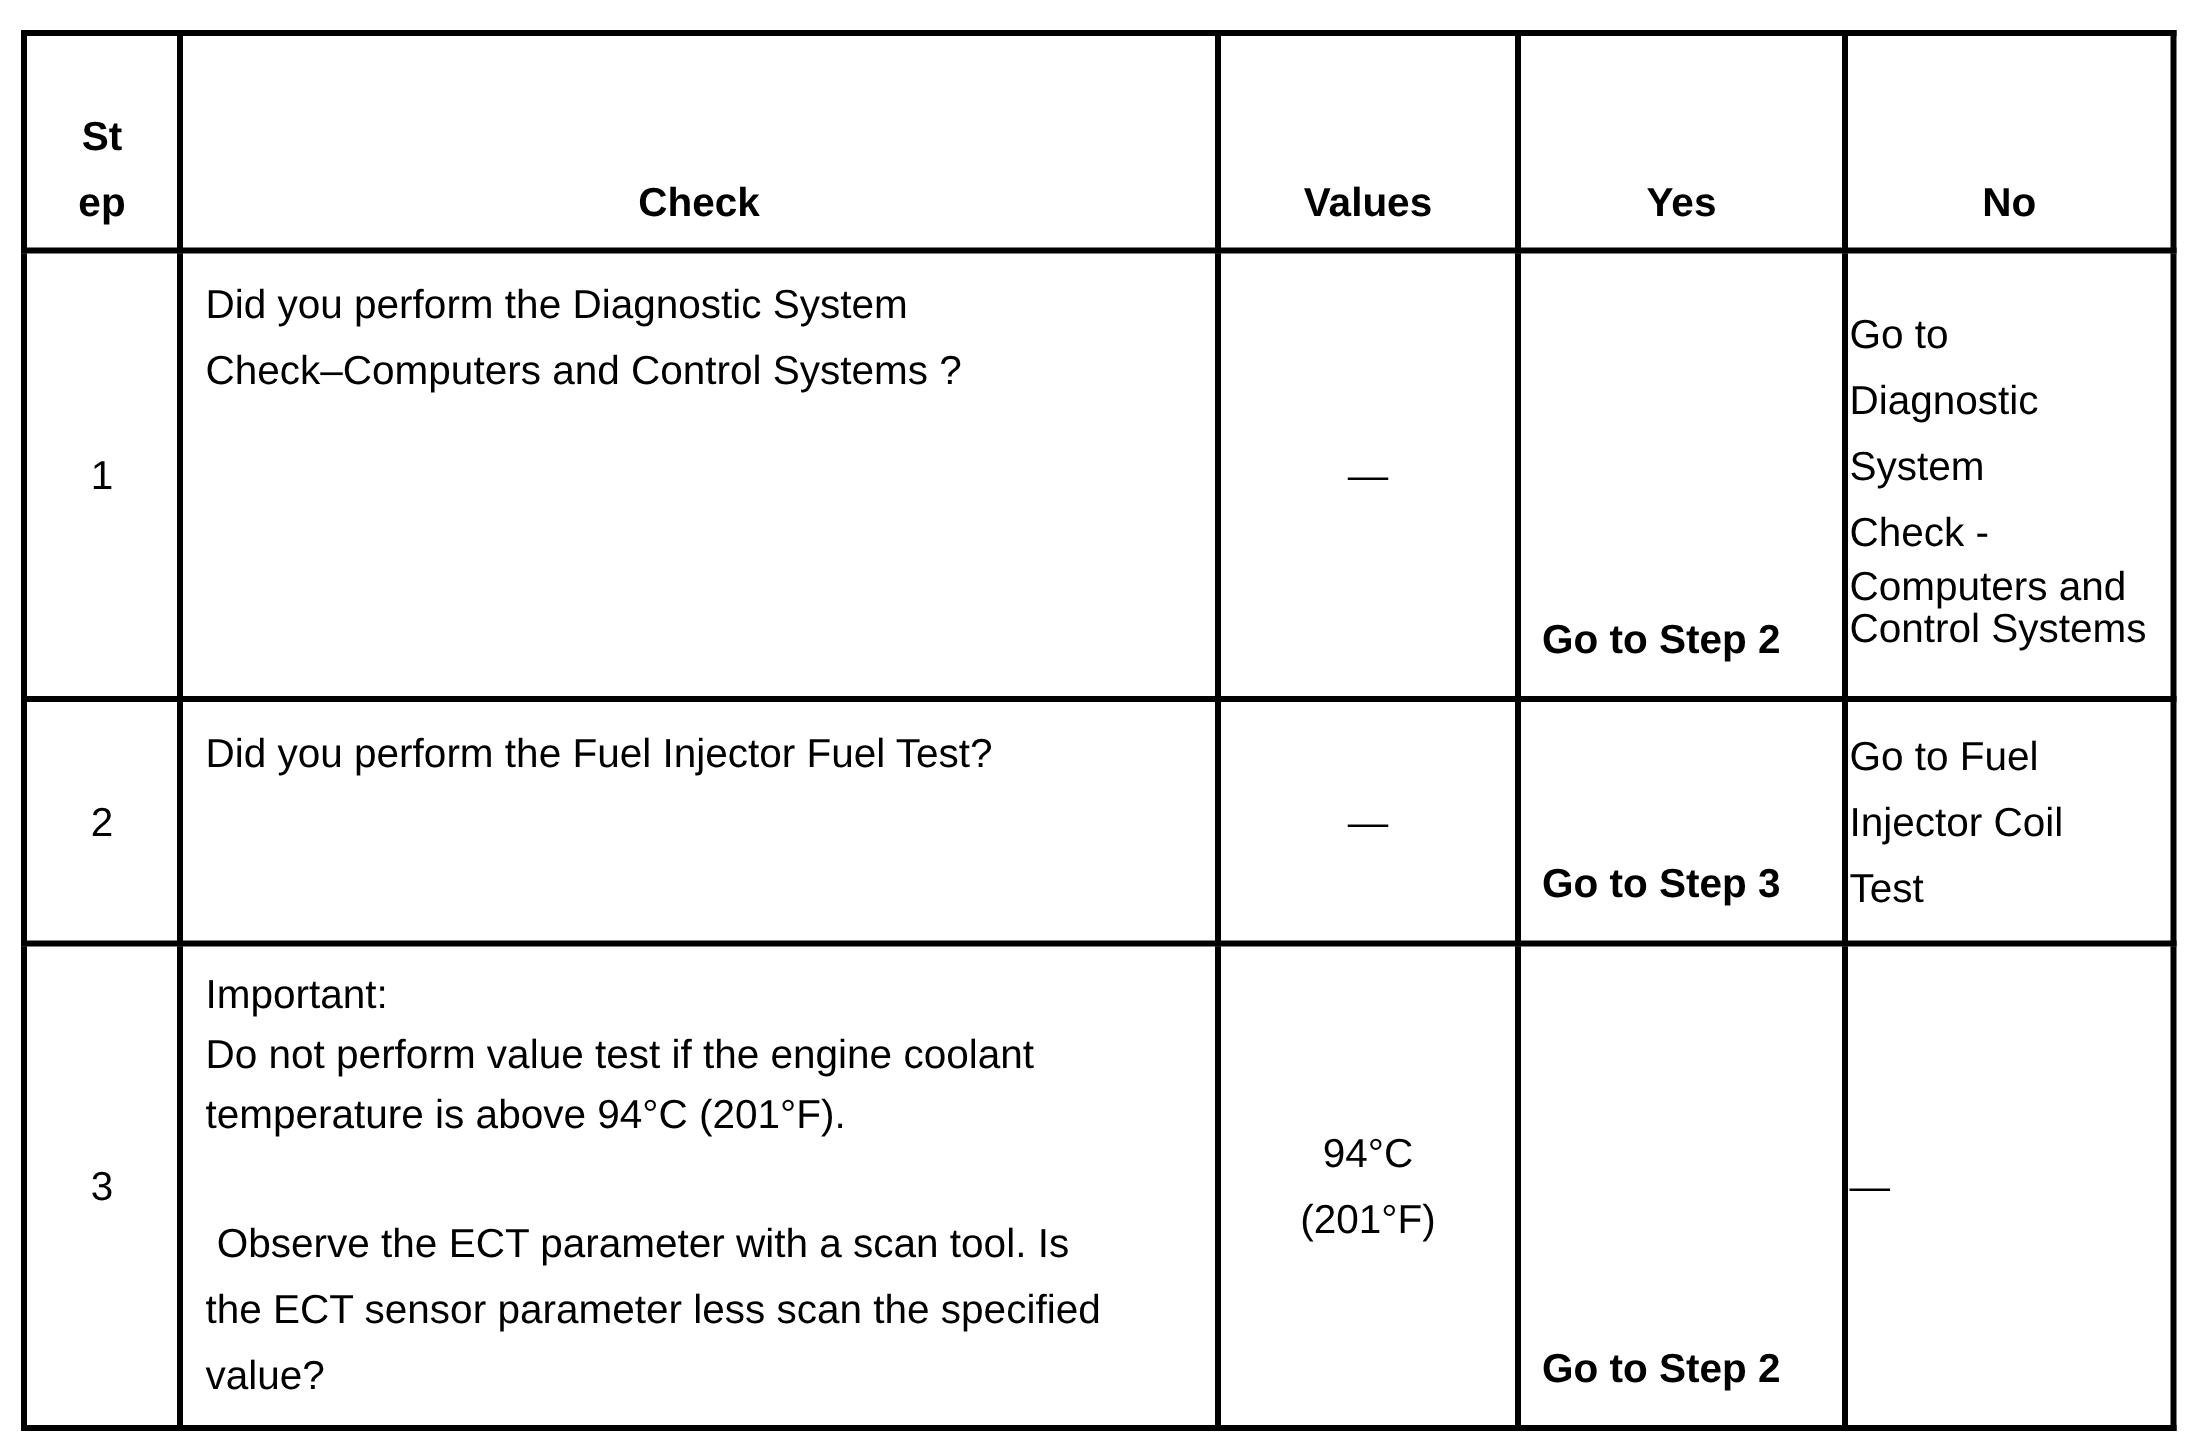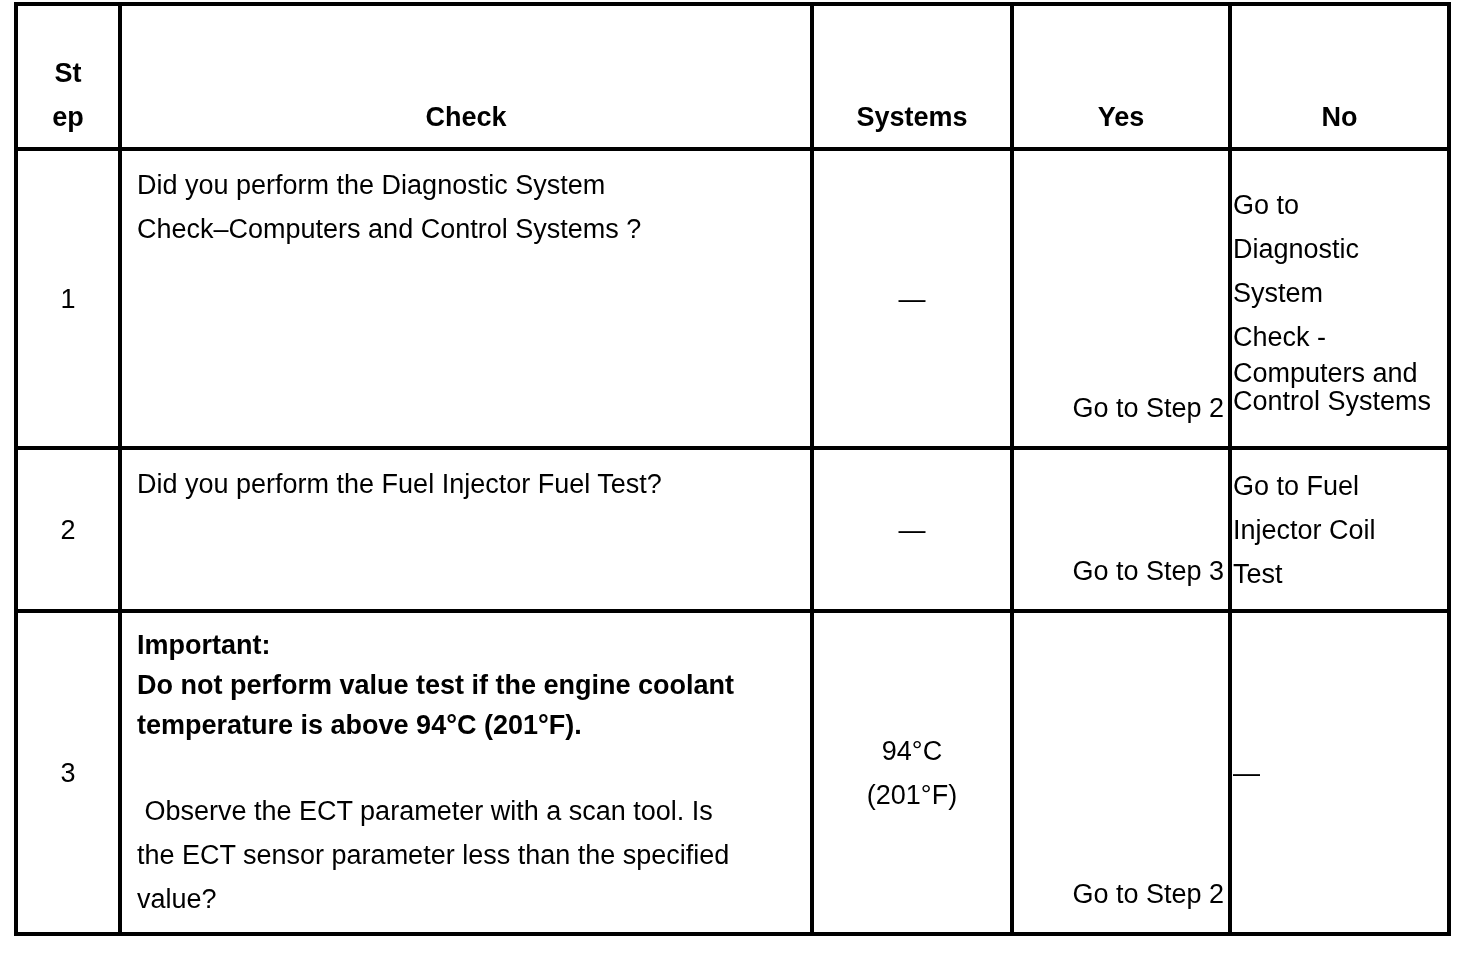--- a/index.html
+++ b/index.html
@@ -11,21 +11,21 @@
     position: relative;
     width: 1472px;
     height: 958px;
     background: #ffffff;
     font-family: "Liberation Sans", "DejaVu Sans", sans-serif;
     color: #000000;
   }
   table.diag {
     position: absolute;
     left: 14px;
-    top: 2px;
+    top: 20px;
     width: 1433px;
     height: 930px;
     border-collapse: collapse;
     table-layout: fixed;
     font-size: 27px;
     line-height: 44px;
     color: #000;
   }
   table.diag th,
   table.diag td {
@@ -51,29 +51,30 @@
     vertical-align: top;
     padding: 12px 20px 0 15px;
   }
   
   td.c-values {
     text-align: center;
     vertical-align: middle;
   }
   
   td.c-yes {
-    text-align: right;
+    text-align: left;
     vertical-align: bottom;
     padding: 0 4px 16px 14px;
+    font-weight: bold;
   }
   
   td.c-no {
     vertical-align: middle;
   }
-  .boldblock { font-weight: bold; line-height: 40px; }
+  .boldblock { font-weight: normal; line-height: 40px; }
   .spacer { height: 44px; }
   .pre { white-space: pre-wrap; }
   .lw { line-height: 44px; }  
   .lt { line-height: 28px; }  
 </style>
 </head>
 <body>
 
 <div class="page">
   <table class="diag">
@@ -85,21 +86,21 @@
       <col style="width:219px">
     </colgroup>
 
     <tbody>
         <tr style="height:145px">
       <th class="hdr">
         <div>St</div>
         <div>ep</div>
       </th>
       <th class="hdr">Check</th>
-      <th class="hdr">Systems</th>
+      <th class="hdr">Values</th>
       <th class="hdr">Yes</th>
       <th class="hdr">No</th>
     </tr>
 
     <tr style="height:299px">
       <td class="c-step">1</td>
       <td class="c-action">
         <div>Did you perform the Diagnostic System</div>
         <div class="pre">Check–Computers and Control Systems ?</div>
       </td>
@@ -130,21 +131,21 @@
     </tr>
 
     <tr style="height:323px">
       <td class="c-step">3</td>
       <td class="c-action">
         <div class="boldblock">Important:</div>
         <div class="boldblock">Do not perform value test if the engine coolant</div>
         <div class="boldblock">temperature is above 94°C (201°F).</div>
         <div class="spacer"></div>
         <div class="pre"> Observe the ECT parameter with a scan tool. Is</div>
-        <div>the ECT sensor parameter less than the specified</div>
+        <div>the ECT sensor parameter less scan the specified</div>
         <div>value?</div>
       </td>
       <td class="c-values">
         <div>94°C</div>
         <div>(201°F)</div>
       </td>
       <td class="c-yes">Go to Step 2</td>
       <td class="c-no">—</td>
     </tr>
   </tbody>

